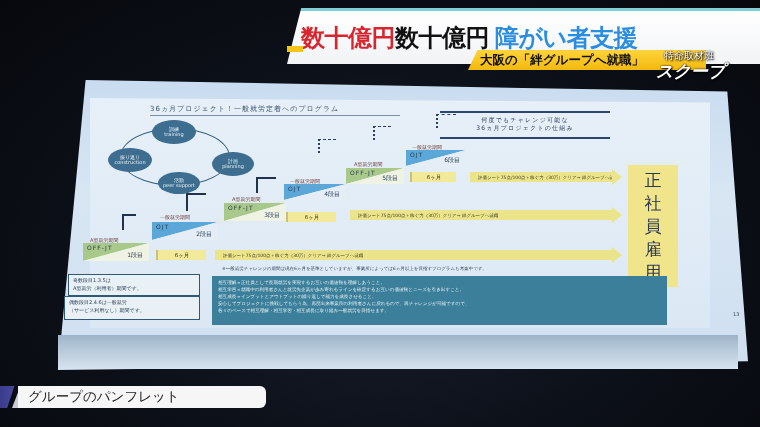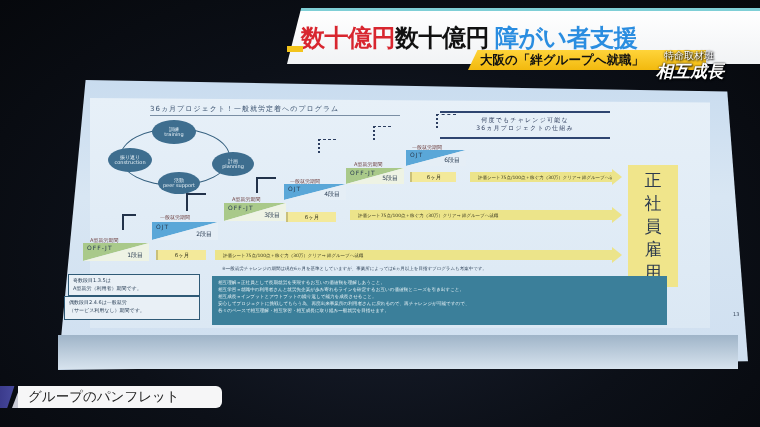--- a/index.html
+++ b/index.html
@@ -79,21 +79,21 @@
     clip-path:polygon(4% 0,100% 0,100% 100%,0 100%);
   }
   .scoop {
     position:absolute; left:652px; top:49px; width:108px; height:34px; color:#fff;
     text-shadow:0 0 2px #000, 1px 1px 2px #000;
   }
   .scoop .s1 { position:absolute; left:12px; top:0; font-size:10px; font-family:Liberation Sans, sans-serif; }
   .scoop .s2 { position:absolute; left:4px; top:11px; font-size:17px; font-style:italic; font-weight:bold; font-family:"DejaVu Serif", serif; }
 
   .caption {
-    position:absolute; left:18px; top:386px; width:204px; height:22px;
+    position:absolute; left:18px; top:386px; width:248px; height:22px;
     background:#f6f6f7; border-radius:0 6px 6px 0;
     font-size:13.5px; color:#222; display:flex; align-items:center; padding-left:10px; white-space:nowrap;
   }
   .caption-accent { position:absolute; left:0; top:386px; width:24px; height:22px; background:linear-gradient(90deg,#3b3b8c,#4f53a8); clip-path:polygon(0 0,60% 0,30% 100%,0 100%); }
   .caption-accent2 { position:absolute; left:12px; top:386px; width:12px; height:22px; background:#c9cbd6; clip-path:polygon(70% 0,100% 0,100% 100%,0 100%); }
 </style>
 </head>
 <body>
 
 <div class="scene"></div>
@@ -239,18 +239,18 @@
   <span class="red">数十億円</span>
   <span class="black">数十億円</span>
   <span class="blue" style="margin-left:6px;">障がい者支援</span>
 </div>
 <div class="headline-accent"></div>
 
 <div class="subbar">大阪の「絆グループへ就職」</div>
 
 <div class="scoop">
   <span class="s1">特命取材班</span>
-  <span class="s2">相互成長</span>
+  <span class="s2">スクープ</span>
 </div>
 
 <div class="caption-accent"></div>
 <div class="caption-accent2"></div>
 <div class="caption">グループのパンフレット</div>
 
 </body></html>

